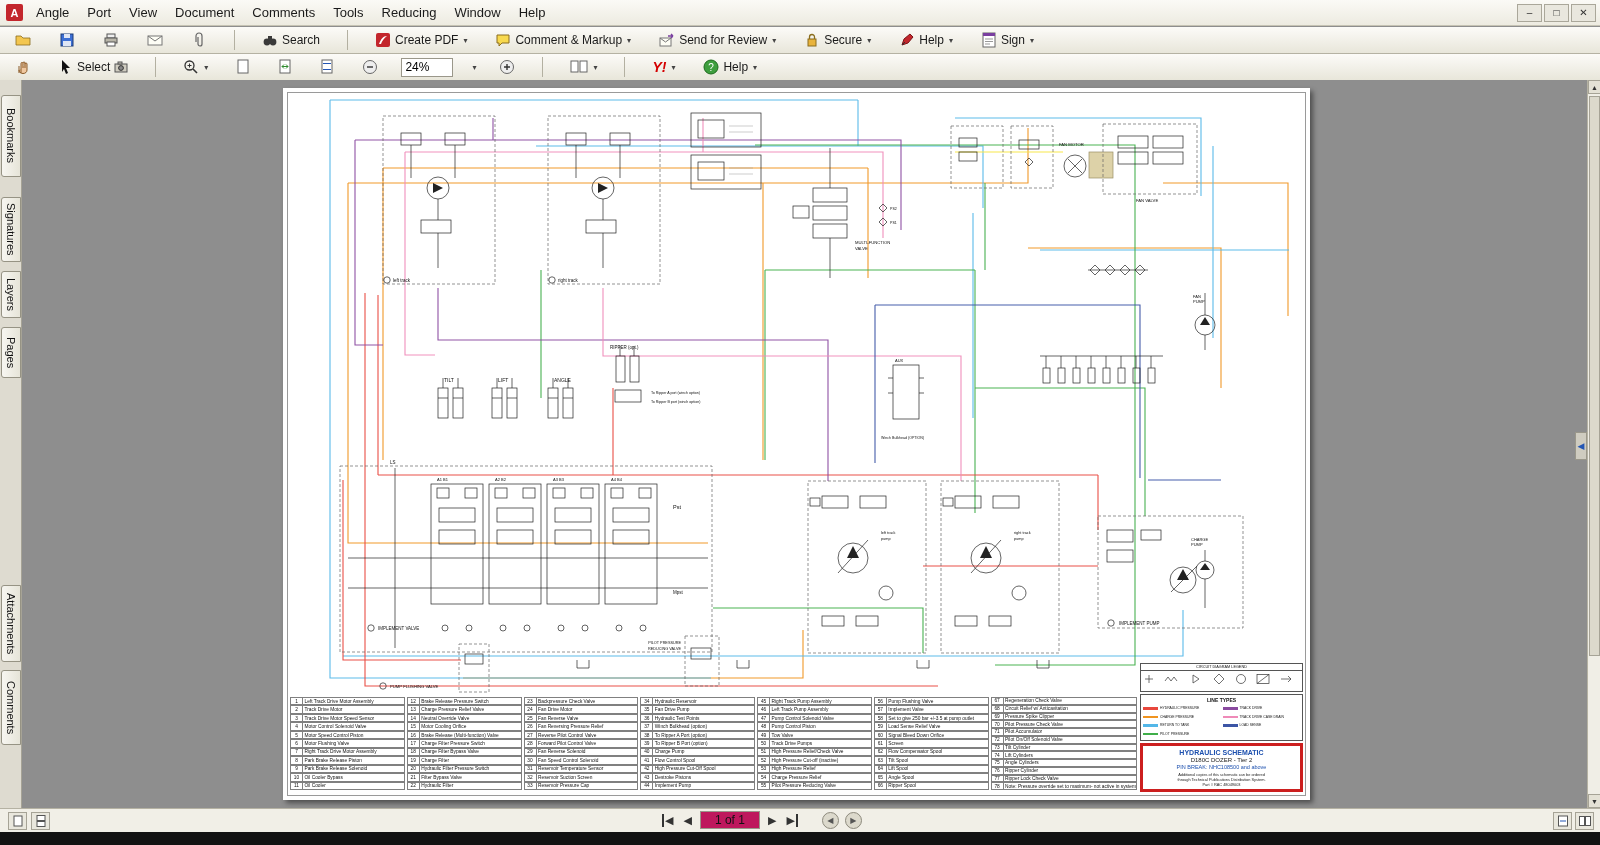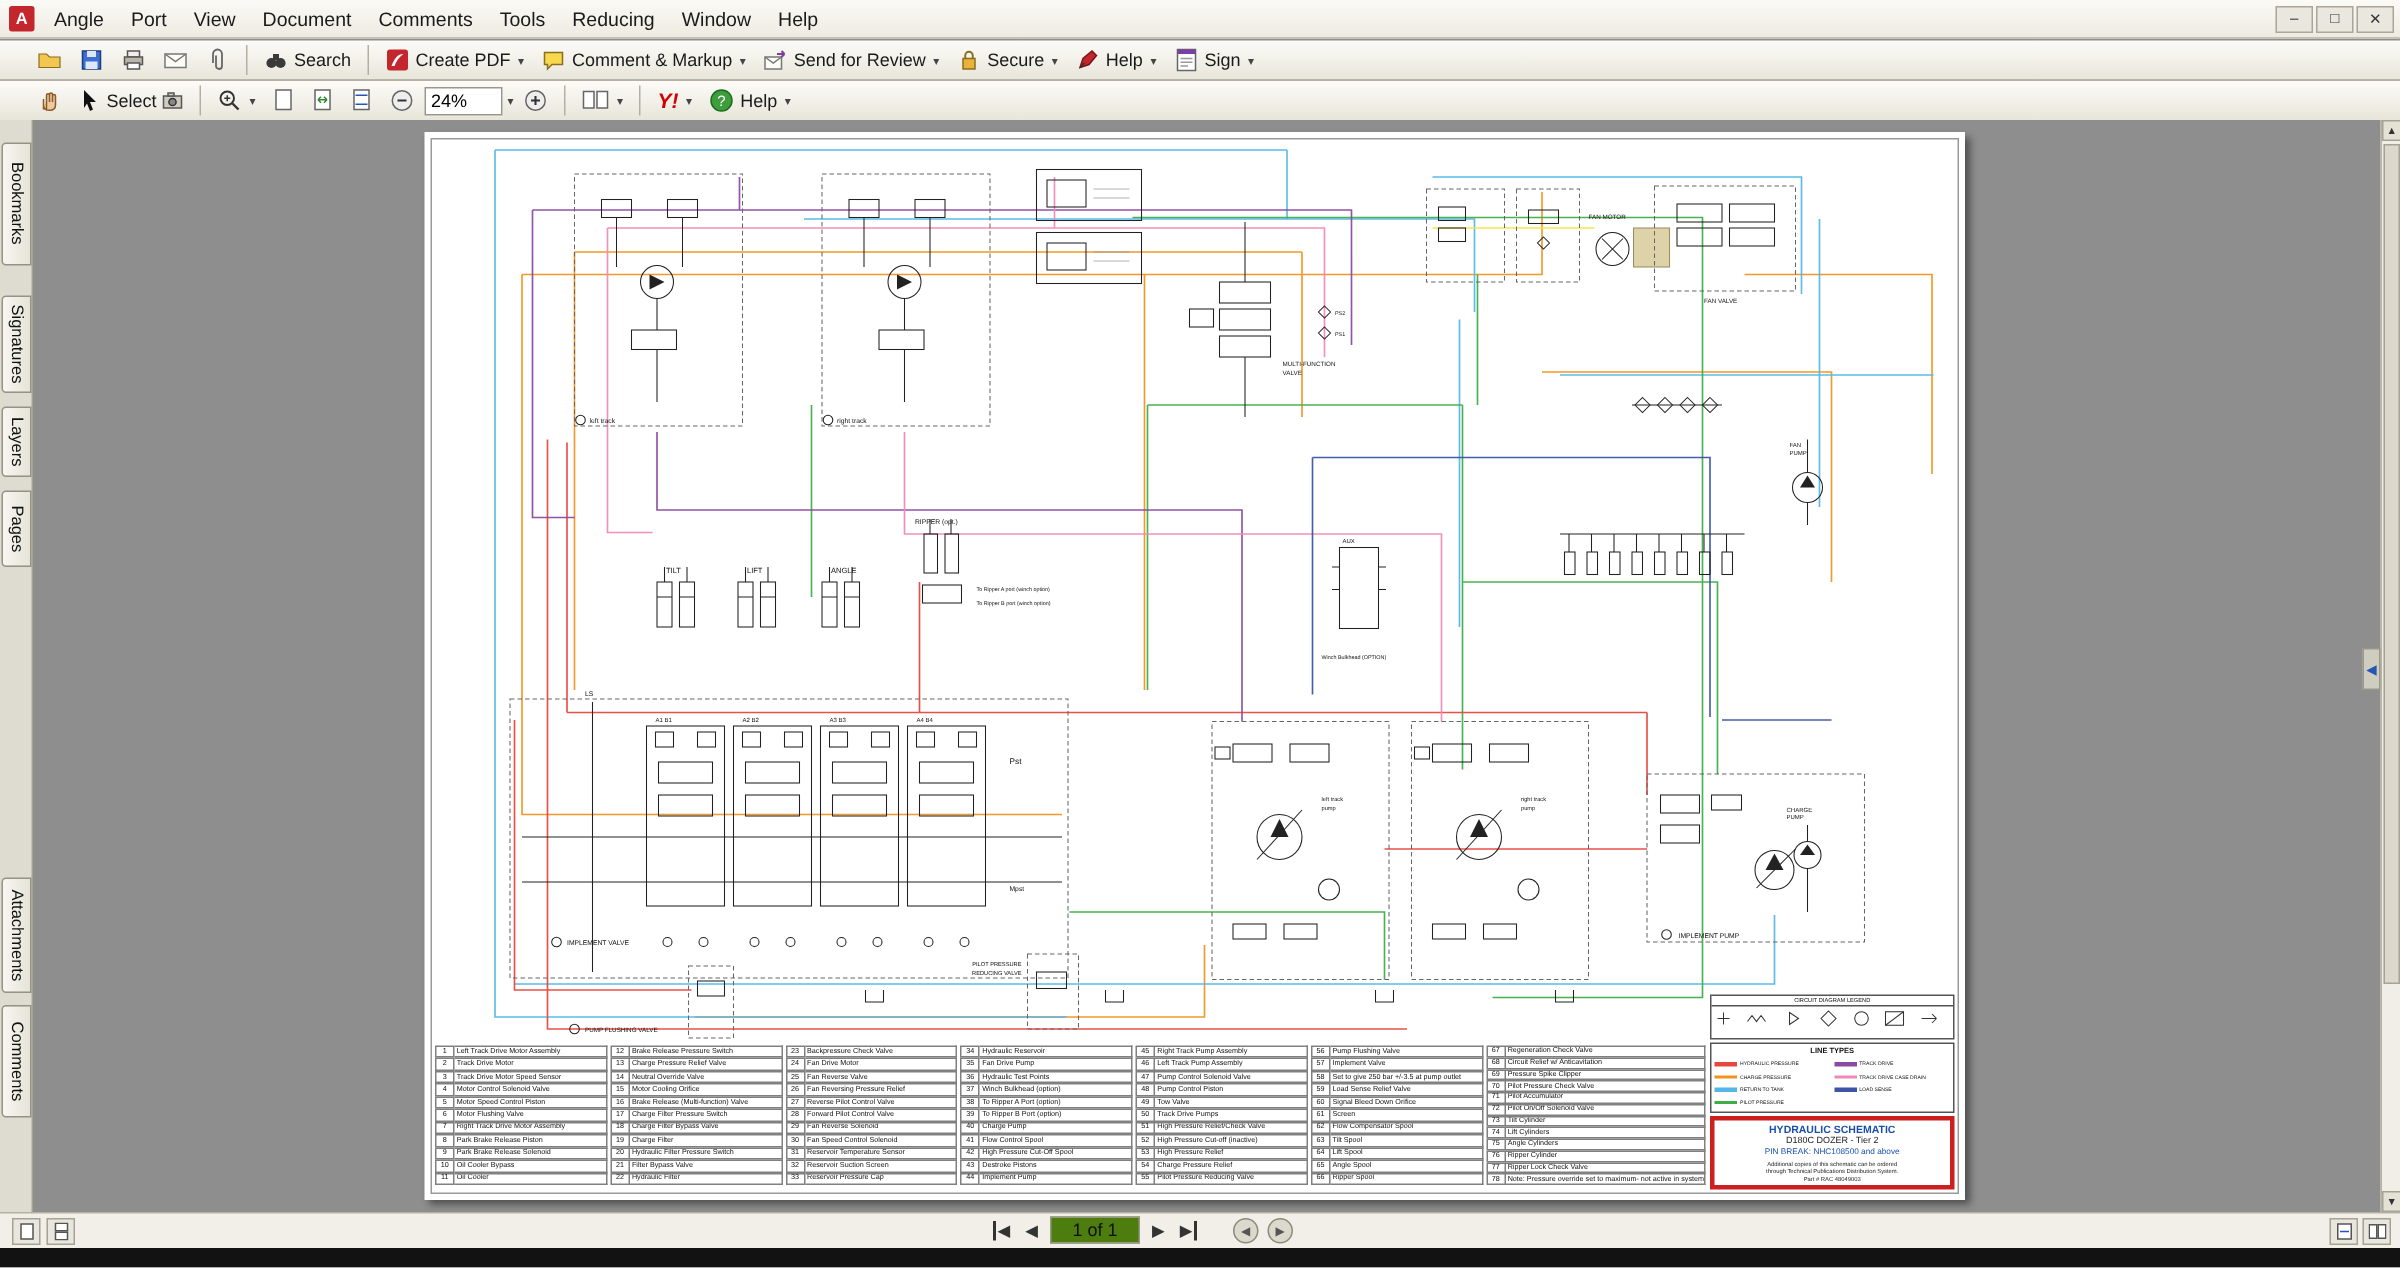--- a/index.html
+++ b/index.html
@@ -13,21 +13,21 @@
   .app-icon { width:17px; height:17px; background:#c3262c; border-radius:2px; margin:0 4px 0 2px;
     display:flex; align-items:center; justify-content:center; color:#fff; font-size:11px; font-weight:bold; }
   .menu-item { font-size:13px; color:#1a1a1a; padding:3px 9px; cursor:default; }
   .win-controls { margin-left:auto; display:flex; gap:2px; padding-right:4px; }
   .win-btn { width:25px; height:18px; background:#e9e7de; border:1px solid #aaa79a; font-size:10px;
     display:flex; align-items:center; justify-content:center; color:#333; }
 
   
   .toolbar { position:absolute; left:0; width:1600px; height:27px;
     background:linear-gradient(#fcfbf8,#e8e6da); border-bottom:1px solid #b5b2a3;
-    display:flex; align-items:center; padding:0 20px; gap:2px; }
+    display:flex; align-items:center; padding:0 10px; gap:18px; }
   #toolbar1 { top:27px; } #toolbar2 { top:54px; }
   .tbtn { height:23px; min-width:24px; background:none; border:1px solid transparent; border-radius:2px;
     display:flex; align-items:center; gap:4px; padding:0 4px; font-size:12px; color:#1a1a1a; font-family:inherit; }
   .sep { width:1px; height:20px; background:#b3b0a1; margin:0 4px; }
   .drop { font-size:8px; color:#444; margin-left:1px; }
   .zoom-input { width:52px; height:19px; border:1px solid #9a978a; font-size:12px; padding:0 3px; font-family:inherit; }
   .yahoo { color:#d40000; font-weight:bold; font-style:italic; font-size:14px; }
 
   
   .sidebar { position:absolute; left:0; top:80px; width:22px; height:728px;
@@ -83,21 +83,21 @@
 
   
   .statusbar { position:absolute; left:0; top:808px; width:1600px; height:24px; background:#f1efe7;
     border-top:1px solid #b5b2a3; }
   .sb-left { position:absolute; left:8px; top:3px; display:flex; gap:4px; }
   .sb-ic { width:19px; height:18px; background:#e9e7dd; border:1px solid #a6a396; display:flex; align-items:center; justify-content:center; }
   .nav-cluster { position:absolute; left:660px; top:2px; display:flex; align-items:center; gap:6px; }
   .nav-btn { background:none; border:none; font-size:11px; color:#333; display:flex; align-items:center; padding:1px 2px; font-family:inherit;}
   .bar-l { border-left:2px solid #333; padding-left:1px; }
   .bar-r { border-right:2px solid #333; padding-right:1px; }
-  .page-ind { border:1px solid #9a978a; background:#4d7c0f; font-size:12px; padding:1px 14px; color:#111; }
+  .page-ind { border:1px solid #9a978a; background:#be185d; font-size:12px; padding:1px 14px; color:#111; }
   .round-btn { width:17px; height:17px; border-radius:50%; border:1px solid #8d8a7d; background:#dcd9cc;
     font-size:8px; color:#555; display:flex; align-items:center; justify-content:center; }
   .sb-right { position:absolute; right:6px; top:3px; display:flex; gap:3px; }
 
   .taskbar { position:absolute; left:0; top:832px; width:1600px; height:13px; background:#121212; }
 </style>
 </head>
 <body>
 
 <div id="app">

